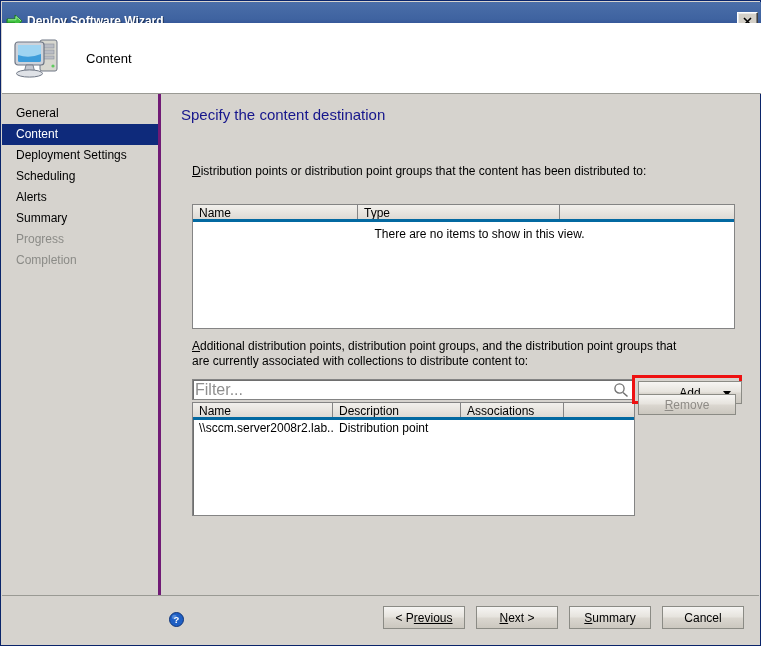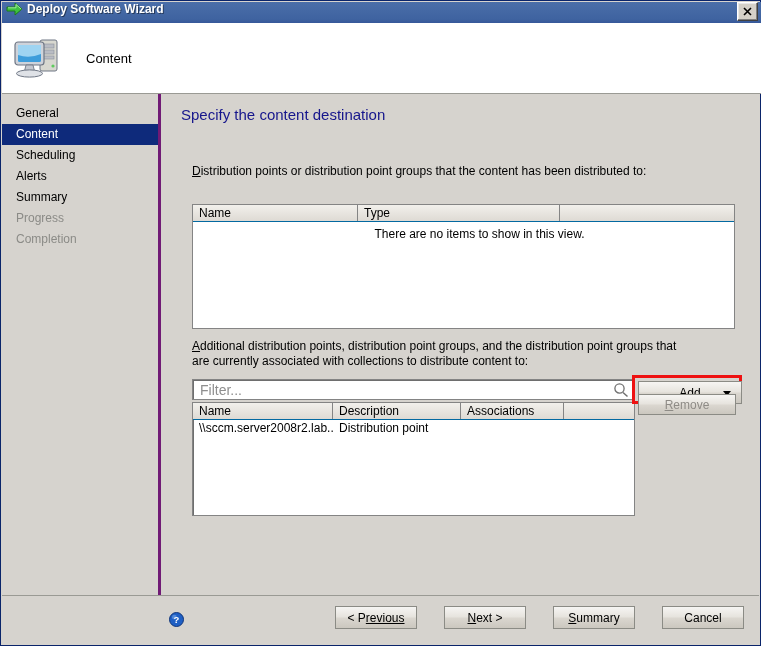--- a/index.html
+++ b/index.html
@@ -15,21 +15,21 @@
   .window{
     position:absolute;left:0;top:0;width:761px;height:646px;
     border:1px solid #0a246a;
     box-sizing:border-box;
     background:#d6d3ce;
   }
   
   .titlebar{
     position:absolute;left:1px;top:1px;width:759px;height:38px;
     background:linear-gradient(to bottom,#4a6ea9 0%,#3f63a0 45%,#36589a 55%,#4f74ad 100%);
-    display:flex;
+    display:flex;align-items:center;
   }
   .title-arrow{
     width:18px;height:14px;margin-left:4px;margin-right:3px;
     flex:0 0 auto;position:relative;
   }
   .title-text{
     color:#fff;font-weight:bold;font-size:12px;
     text-shadow:1px 1px 0 rgba(0,0,0,.45);
     white-space:nowrap;
   }
@@ -95,21 +95,21 @@
     background:#fff;
     border:1px solid #848484;
     box-shadow:inset 1px 1px 0 #6e6e6e;
     box-sizing:border-box;
     position:absolute;
   }
   .lv1{left:24px;top:110px;width:543px;height:125px;}
   .lv-header{
     display:flex;height:17px;
     background:#d6d3ce;
-    border-bottom:1px solid #0369a1;
+    border-bottom:3px solid #0369a1;
     box-sizing:border-box;
   }
   .lv-header .col{
     font-size:12px;line-height:16px;padding-left:6px;
     border-right:1px solid #848484;
     box-sizing:border-box;
     background:linear-gradient(to bottom,#f2f0ec 0%,#dedad4 100%);
     white-space:nowrap;overflow:hidden;
   }
   .lv-header .col.last{border-right:none;}
@@ -123,22 +123,22 @@
   .filterbar{
     position:relative;height:21px;
     background:#fff;
     border:1px solid #848484;
     box-shadow:inset 1px 1px 0 #6e6e6e;
     box-sizing:border-box;
     display:flex;align-items:center;
   }
   .filter-input{
     border:0;outline:0;background:transparent;
-    font-family:"Liberation Sans", sans-serif;font-size:14px;
-    color:#c2410c;margin-left:5px;flex:1 1 auto;height:17px;
+    font-family:"Liberation Sans", sans-serif;font-size:16px;
+    color:#c2410c;flex:1 1 auto;height:17px;
   }
   .filter-input::placeholder{color:#8e8e8e;opacity:1;}
   .search-icon{
     width:18px;height:16px;margin-right:4px;flex:0 0 auto;
   }
   .lv2{
     position:relative;margin-top:2px;height:114px;
     background:#fff;border:1px solid #848484;
     box-shadow:inset 1px 1px 0 #6e6e6e;box-sizing:border-box;
   }
@@ -182,21 +182,21 @@
   }
   .help-icon{
     position:absolute;left:167px;top:16px;width:15px;height:15px;
   }
   .watermark{
     position:absolute;left:80px;top:14px;
     font-size:26px;color:#c9c6c1;white-space:nowrap;
     letter-spacing:0px;
   }
   .footer-btns{
-    position:absolute;right:15px;top:10px;display:flex;gap:27px;
+    position:absolute;right:15px;top:10px;display:flex;gap:11px;
   }
   .footer-btns .btn{width:82px;height:23px;}
 </style>
 </head>
 <body>
 
 <div class="window">
 
   <div class="titlebar">
     <div class="title-arrow">
@@ -234,20 +234,23 @@
     </div>
     <div class="header-title">Content</div>
   </div>
 
   <div class="sidebar">
     <div class="nav-item">
       <span>General</span>
     </div>
     <div class="nav-item selected">
       <span>Content</span>
+    </div>
+    <div class="nav-item">
+      <span>Deployment Settings</span>
     </div>
     <div class="nav-item">
       <span>Scheduling</span>
     </div>
     <div class="nav-item">
       <span>Alerts</span>
     </div>
     <div class="nav-item">
       <span>Summary</span>
     </div>

